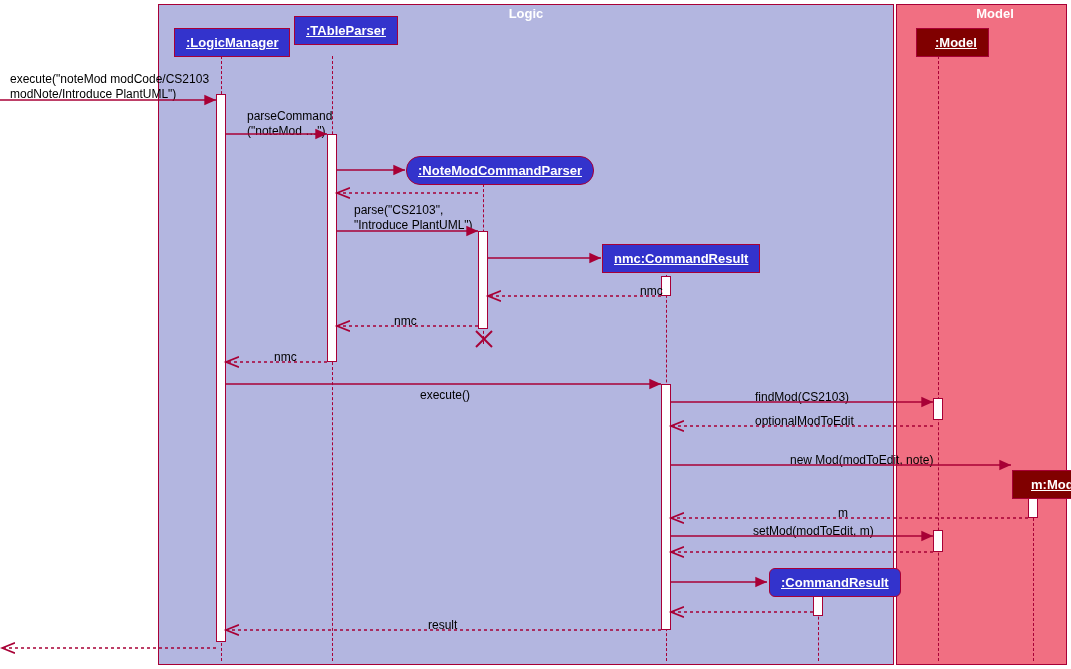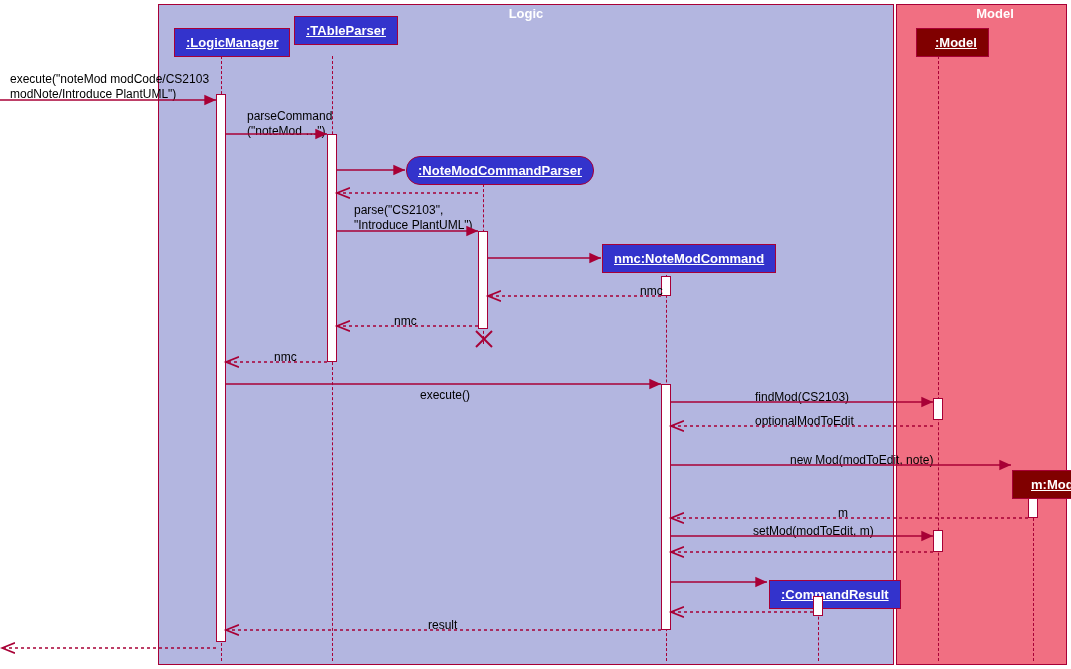--- a/index.html
+++ b/index.html
@@ -92,22 +92,22 @@
 <div class="lifeline" style="left:332px; top:56px; height:605px;"></div>
 <div class="lifeline" style="left:483px; top:184px; height:160px;"></div>
 <div class="lifeline" style="left:666px; top:270px; height:391px;"></div>
 <div class="lifeline" style="left:818px; top:596px; height:65px;"></div>
 <div class="lifeline" style="left:938px; top:56px; height:605px;"></div>
 <div class="lifeline" style="left:1033px; top:498px; height:163px;"></div>
 
 <div class="participant" style="left:174px; top:28px;">:LogicManager</div>
 <div class="participant" style="left:294px; top:16px;">:TAbleParser</div>
 <div class="participant" style="left:406px; top:156px;border-radius:14px;">:NoteModCommandParser</div>
-<div class="participant" style="left:602px; top:244px;">nmc:NoteModCommand</div>
-<div class="participant" style="left:769px; top:580px;">:CommandResult</div>
+<div class="participant" style="left:602px; top:244px;">nmc:CommandResult</div>
+<div class="participant" style="left:769px; top:568px;border-radius:6px;">:CommandResult</div>
 <div class="participant maroon" style="left:916px; top:28px;">:Model</div>
 <div class="participant maroon" style="left:1012px; top:470px;">m:Mod</div>
 
 <div class="activation" style="left:216px; top:94px; height:548px;"></div>
 <div class="activation" style="left:327px; top:134px; height:228px;"></div>
 <div class="activation" style="left:478px; top:231px; height:98px;"></div>
 <div class="activation" style="left:661px; top:276px; height:20px;"></div>
 <div class="activation" style="left:661px; top:384px; height:246px;"></div>
 <div class="activation" style="left:933px; top:398px; height:22px;"></div>
 <div class="activation" style="left:933px; top:530px; height:22px;"></div>

